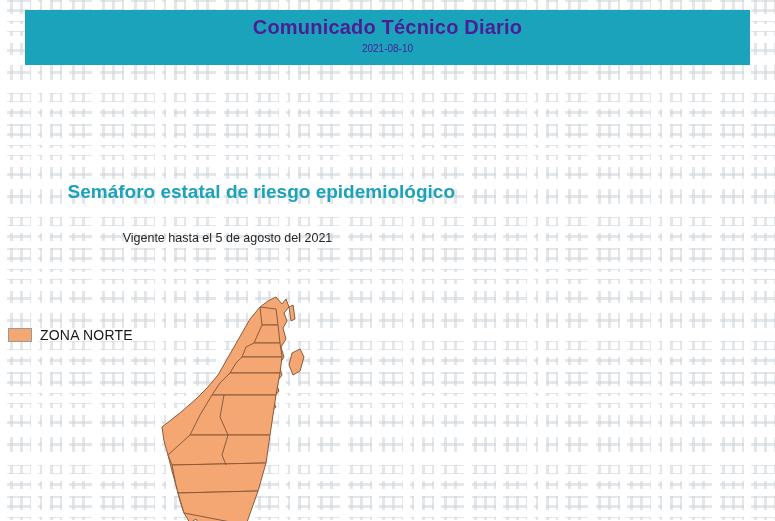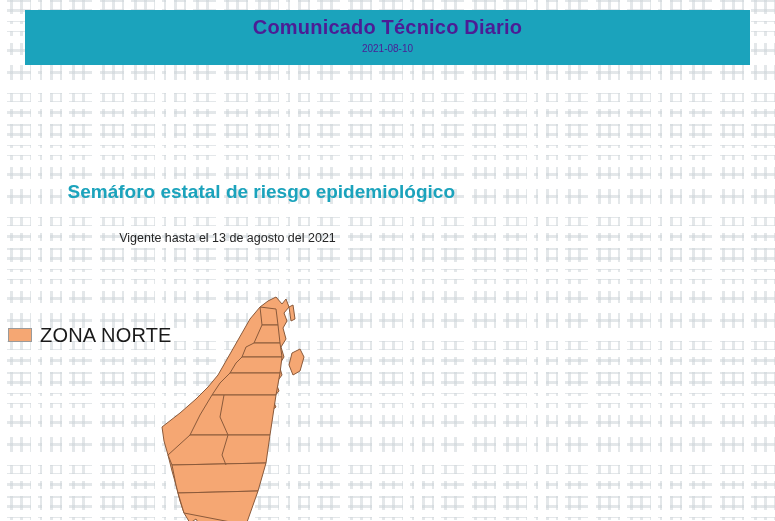--- a/index.html
+++ b/index.html
@@ -102,21 +102,21 @@
   }
   .legend-swatch {
     width: 24px;
     height: 14px;
     background: #f5a773;
     border: 1px solid #9a9a9a;
     box-sizing: border-box;
     margin-right: 8px;
   }
   .legend-label {
-    font-size: 20px;
+    font-size: 14px;
     color: #1a1a1a;
     letter-spacing: .2px;
   }
 
   .map-wrap {
     position: absolute;
     left: 150px;
     top: 140px;
     width: 190px;
     height: 245px;
@@ -127,21 +127,21 @@
 <body>
 
 <div id="page">
 
   <div class="header">
     <div class="header-title">Comunicado Técnico Diario</div>
     <div class="header-date">2021-08-10</div>
   </div>
 
   <div class="semaforo-title">Semáforo estatal de riesgo epidemiológico</div>
-  <div class="semaforo-sub">Vigente hasta el 13 de agosto del 2021</div>
+  <div class="semaforo-sub">Vigente hasta el 5 de agosto del 2021</div>
 
   <div class="legend">
     <div class="legend-row">
       <span class="legend-swatch"></span>
       <span class="legend-label">ZONA NORTE</span>
     </div>
   </div>
 
   <div class="map-wrap">
     <svg width="190" height="245" viewBox="0 0 190 245">

